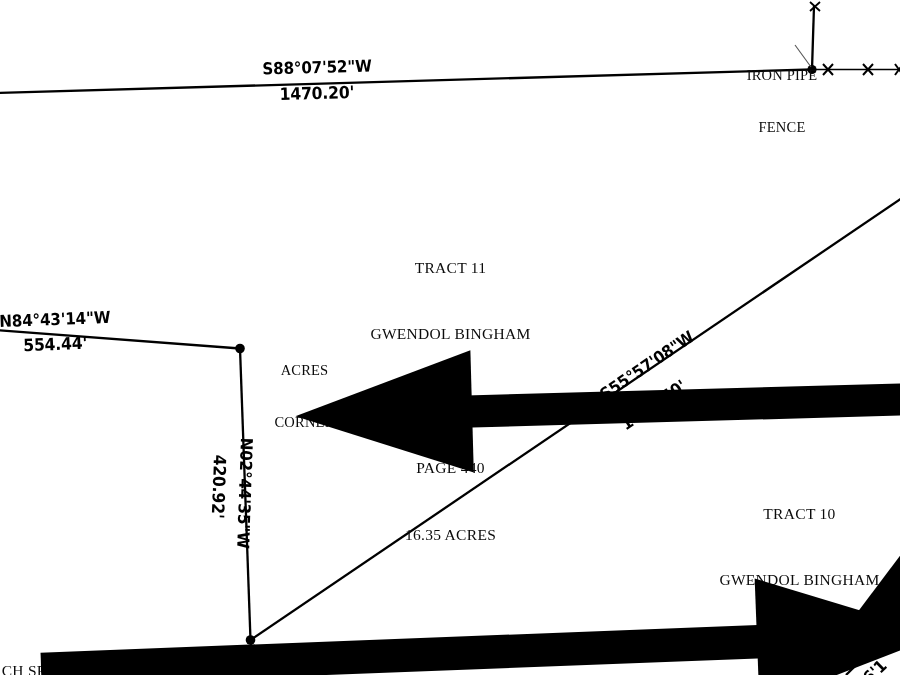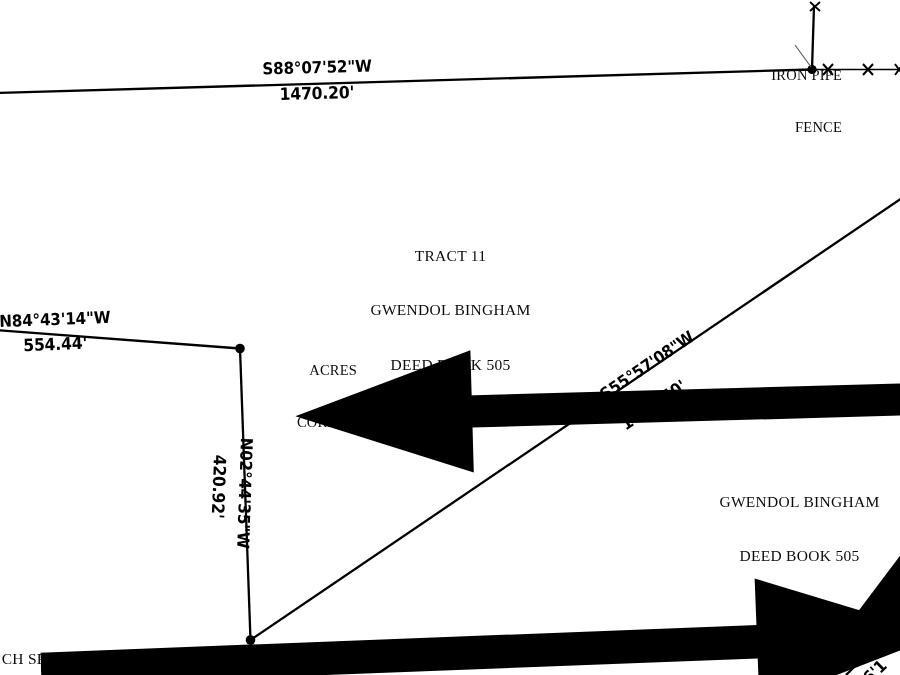--- a/index.html
+++ b/index.html
@@ -28,26 +28,26 @@
     white-space: pre;
     color: #0b0b0b;
     line-height: 1.18;
   }
   
   .tract-block {
     text-align: center;
     font-size: 15.5px;
     letter-spacing: 0.3px;
   }
-  .tract-block div { white-space: nowrap; }
+  .tract-block div { white-space: nowrap; margin-top: 12px; }
 
   
   .callout {
     font-size: 14.5px;
-    text-align: right;
+    text-align: center;
     letter-spacing: 0.2px;
   }
 
   
   .bearing-group {
     position: absolute;
     font-family: "DejaVu Sans", "Liberation Sans", sans-serif;
     font-weight: bold;
     color: #000000;
     white-space: nowrap;
@@ -122,23 +122,25 @@
     <path d="M 250.5 640 L 905 196" stroke="#000" stroke-width="2.3" fill="none"></path>
 
     <path d="M 846 675 L 905 617" stroke="#000" stroke-width="2.3" fill="none"></path>
   </svg>
 
   <div class="lbl tract-block" style="left:363px; top:210px; width:175px;">
     <div>TRACT 11</div>
     <div>GWENDOL BINGHAM</div>
     <div>DEED BOOK 505</div>
     <div>PAGE 440</div>
+    <div>16.35 ACRES</div>
   </div>
 
   <div class="lbl tract-block" style="left:712px; top:456px; width:175px;">
+    <div>TRACT 10</div>
     <div>GWENDOL BINGHAM</div>
     <div>DEED BOOK 505</div>
     <div>PAGE 440</div>
     
   </div>
 
   <div class="lbl tract-block" style="left:-12px; top:613px; width:190px;">
     <div>CH SPRINGS CHURCH</div>
     
     

